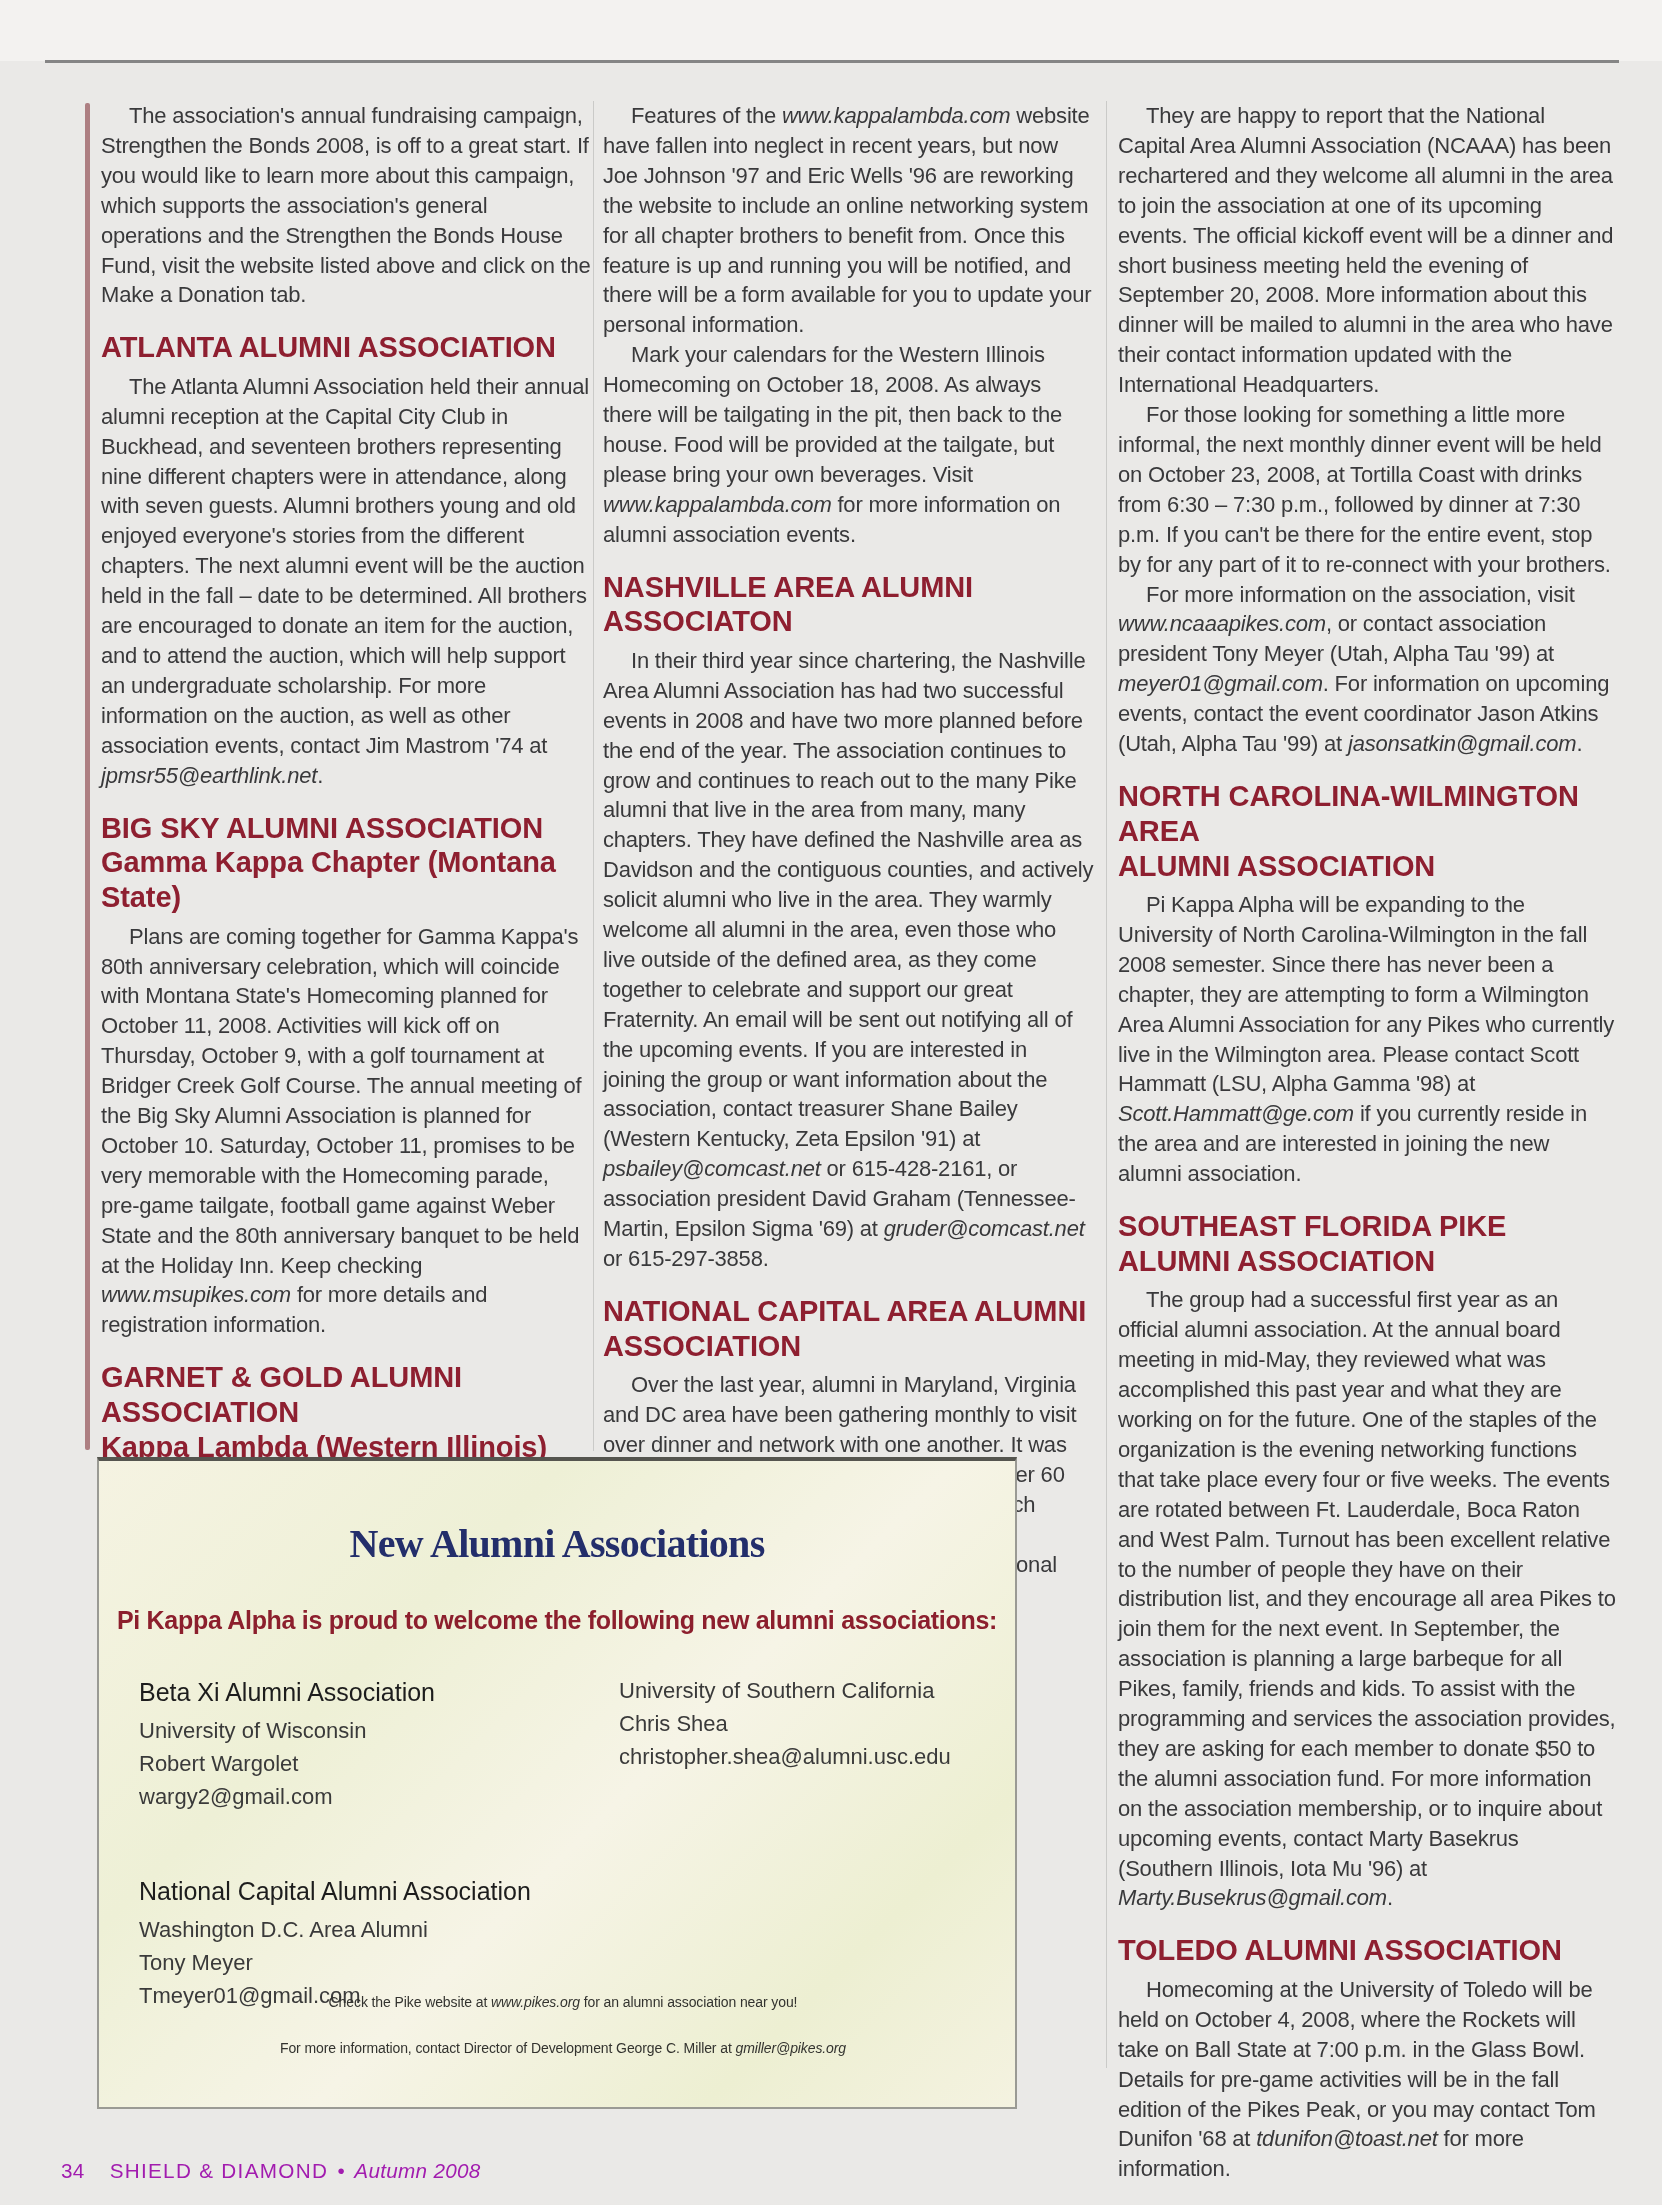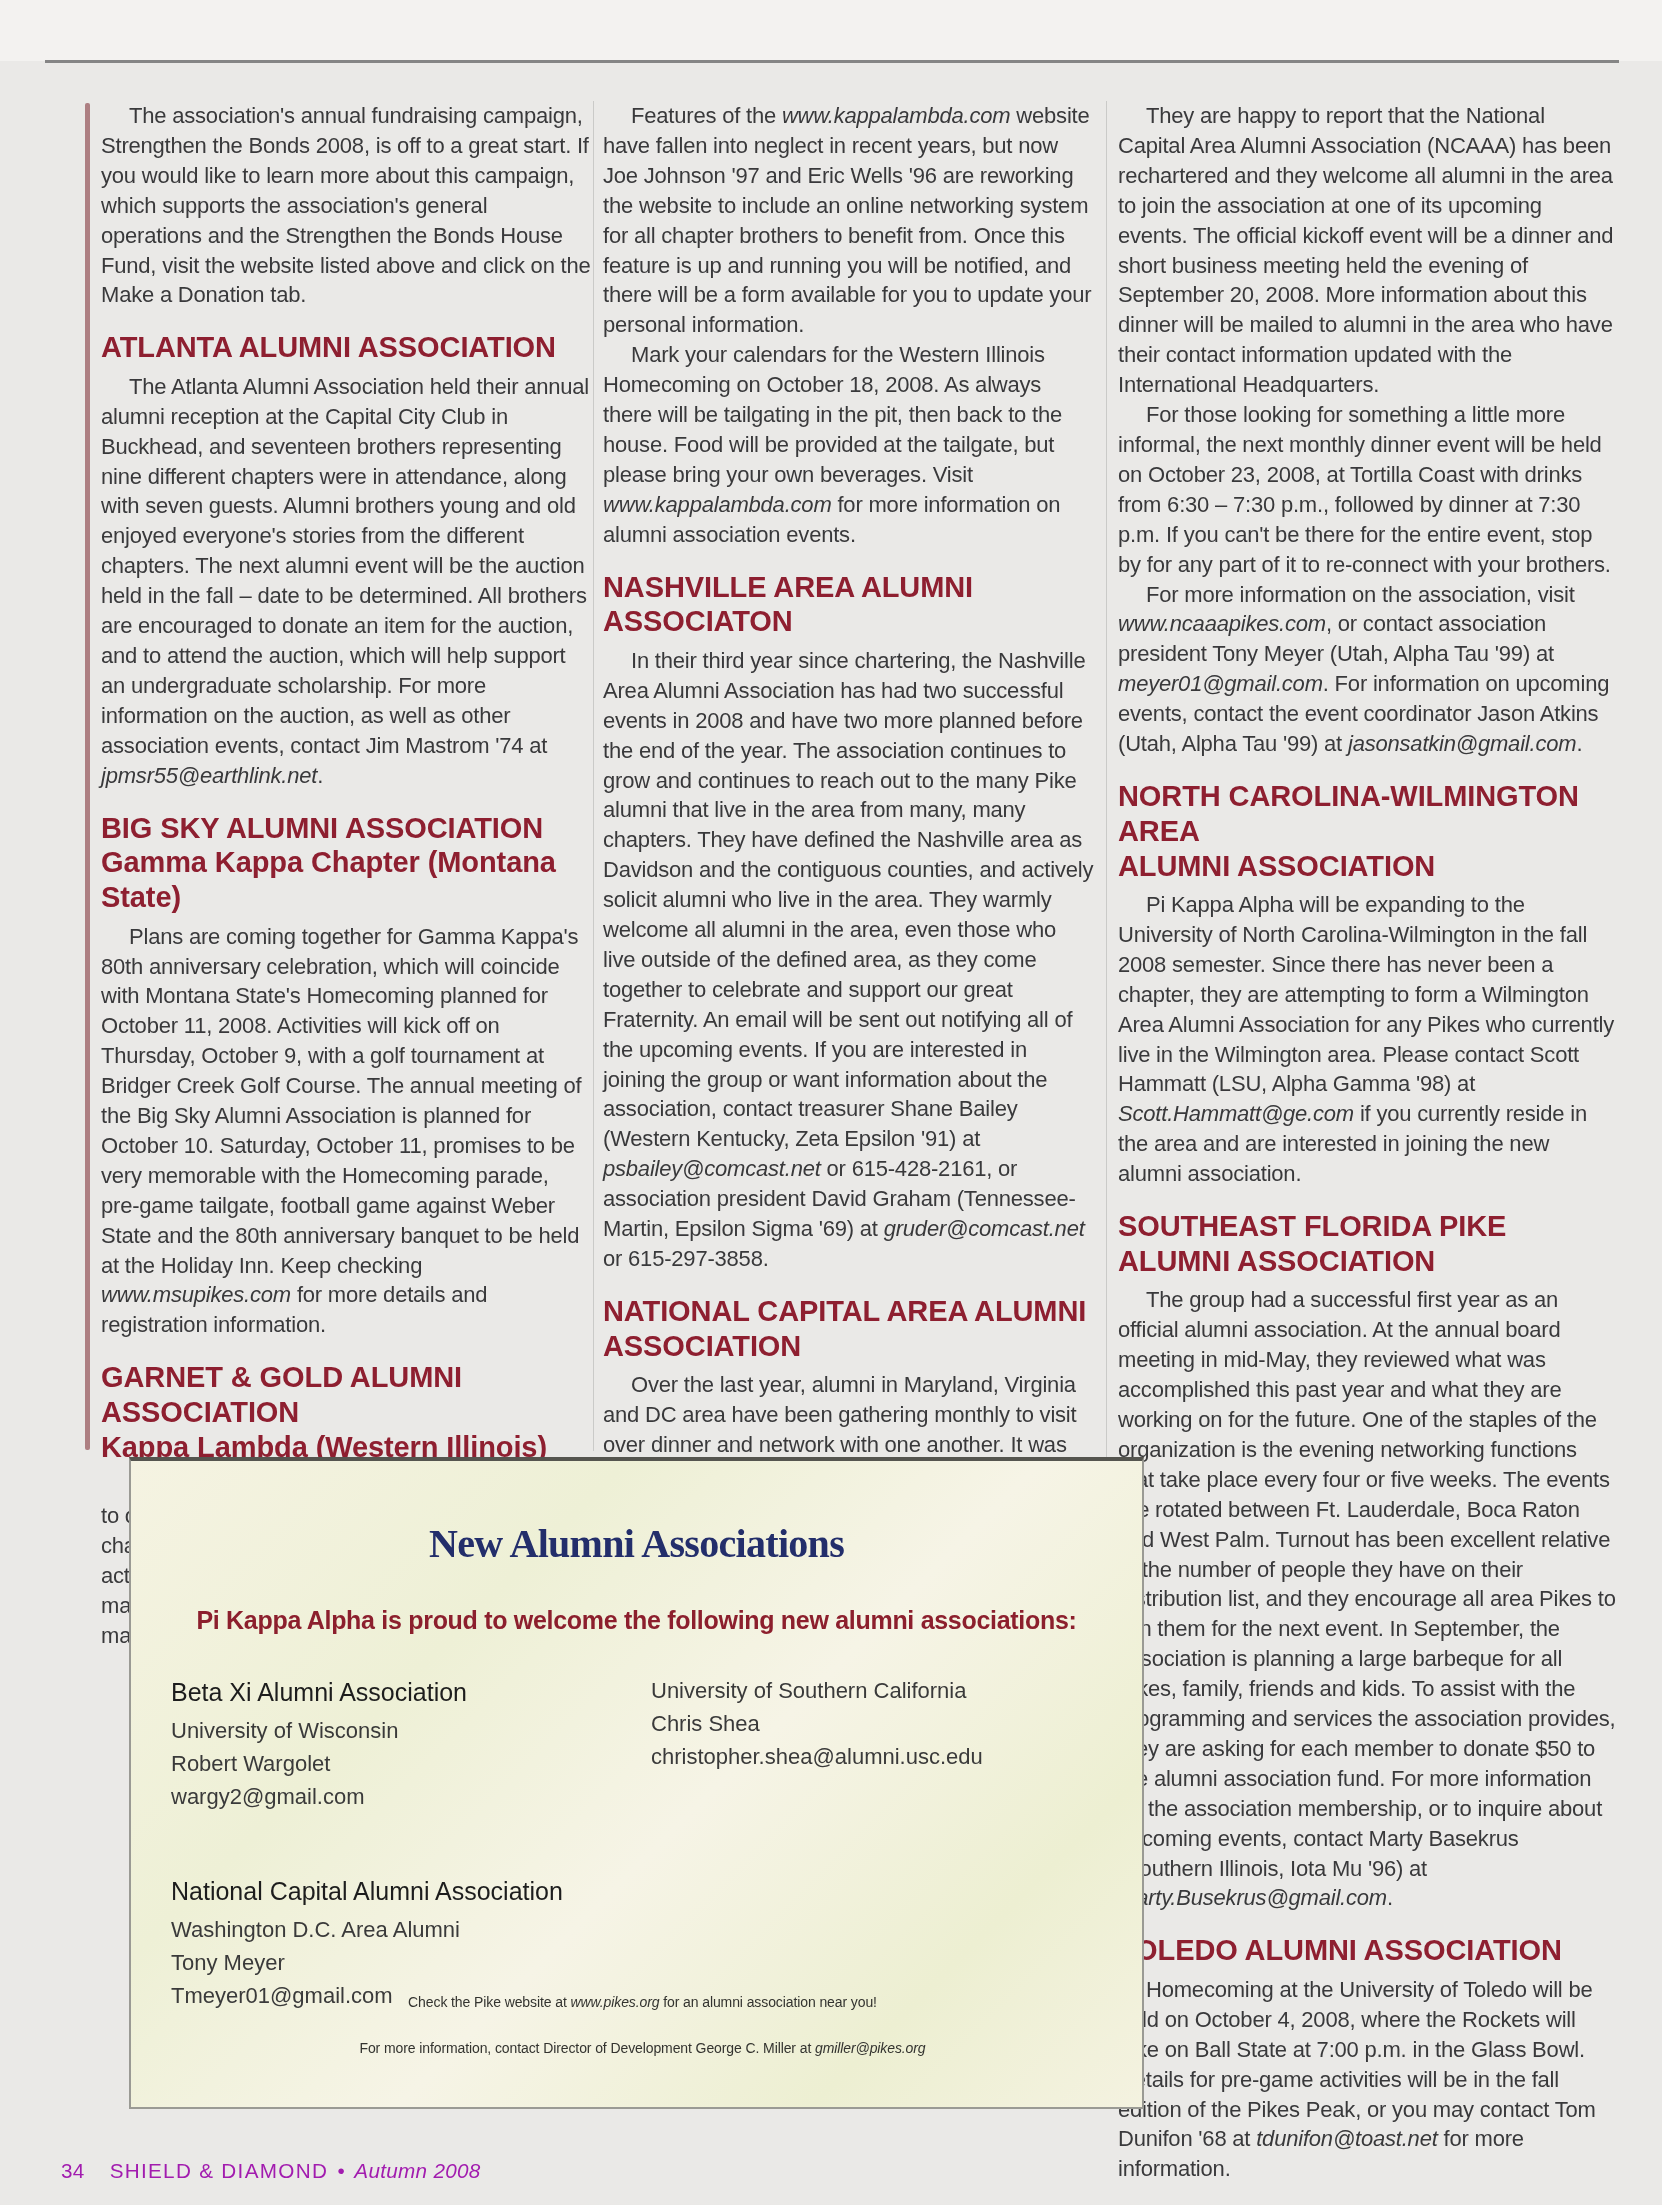--- a/index.html
+++ b/index.html
@@ -37,24 +37,24 @@
   #col1 { left:101px; width:490px; }
   #col2 { left:603px; width:491px; }
   #col3 { left:1118px; width:499px; }
   .body-para { margin:0; text-indent:28px; }
   .body-para i { font-style:italic; }
   .sec-heading {
     margin:20px 0 6.7px 0; font-weight:bold; font-size:29px;
     line-height:1.2; color:#8e1f30; letter-spacing:-0.1px;
   }
   .assoc-box {
-    position:absolute; left:97px; top:1457px; width:1015px; height:652px;
+    position:absolute; left:97px; top:1457px; width:920px; height:652px;
     box-sizing:border-box;
     background:linear-gradient(135deg,#f5f3e2 0%,#eef0d6 30%,#f6f4e6 55%,#edefd2 80%,#f4f2e0 100%);
-    border:2px solid #9a9a94; border-top:4px solid #55554f;margin-left:32px;
+    border:2px solid #9a9a94; border-top:4px solid #55554f;
   }
   .box-title {
     position:absolute; left:0; top:59px; width:100%;
     text-align:center; font-family:"Liberation Serif", serif;
     font-weight:bold; font-size:40px; color:#232e6b; letter-spacing:-0.7px;
   }
   .box-subtitle {
     position:absolute; left:0; top:145px; width:100%;
     text-align:center; font-weight:bold; font-size:25px; color:#8c1f2d;
     letter-spacing:-0.3px;

